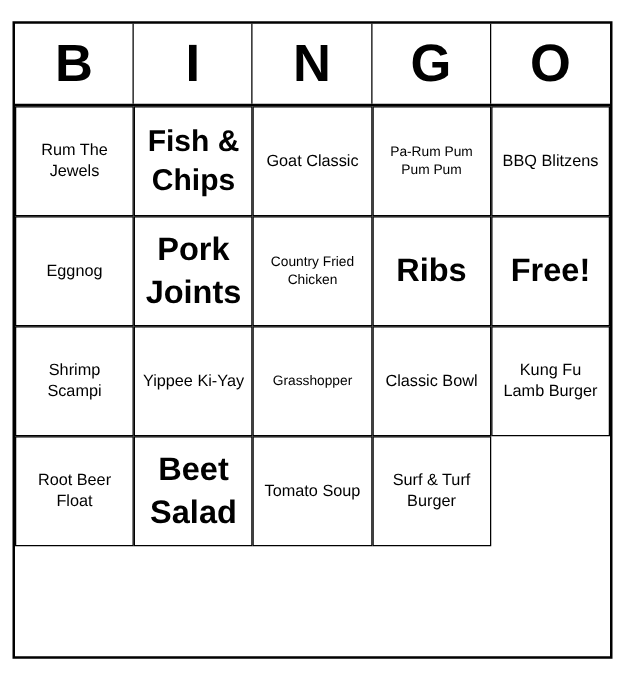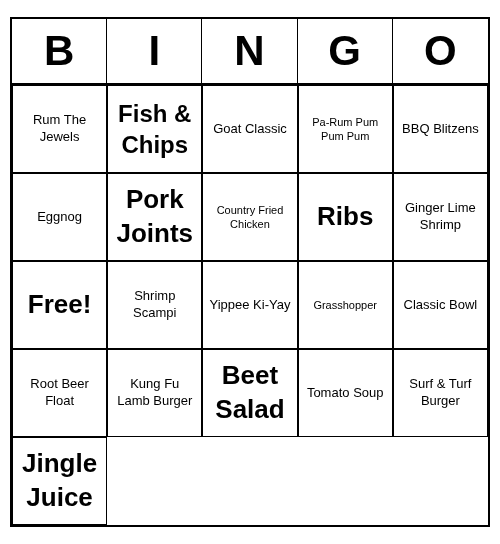--- a/index.html
+++ b/index.html
@@ -77,26 +77,24 @@
   <div class="bingo-grid">
   <div class="bingo-cell">Rum The Jewels</div>
       <div class="bingo-cell medium-text">Fish &amp; Chips</div>
       <div class="bingo-cell">Goat Classic</div>
       <div class="bingo-cell small-text">Pa-Rum Pum Pum Pum</div>
       <div class="bingo-cell">BBQ Blitzens</div>
       <div class="bingo-cell">Eggnog</div>
       <div class="bingo-cell large-text">Pork Joints</div>
       <div class="bingo-cell small-text">Country Fried Chicken</div>
       <div class="bingo-cell large-text">Ribs</div>
-      <div class="bingo-cell">Ginger Lime Shrimp</div>
       <div class="bingo-cell large-text">Free!</div>
       <div class="bingo-cell">Shrimp Scampi</div>
       <div class="bingo-cell">Yippee Ki-Yay</div>
       <div class="bingo-cell small-text">Grasshopper</div>
       <div class="bingo-cell">Classic Bowl</div>
+      <div class="bingo-cell">Kung Fu Lamb Burger</div>
       <div class="bingo-cell">Root Beer Float</div>
-      <div class="bingo-cell">Kung Fu Lamb Burger</div>
       <div class="bingo-cell large-text">Beet Salad</div>
       <div class="bingo-cell">Tomato Soup</div>
       <div class="bingo-cell">Surf &amp; Turf Burger</div>
-      <div class="bingo-cell large-text">Jingle Juice</div>
     </div>
 </div>
 
 </body></html>

